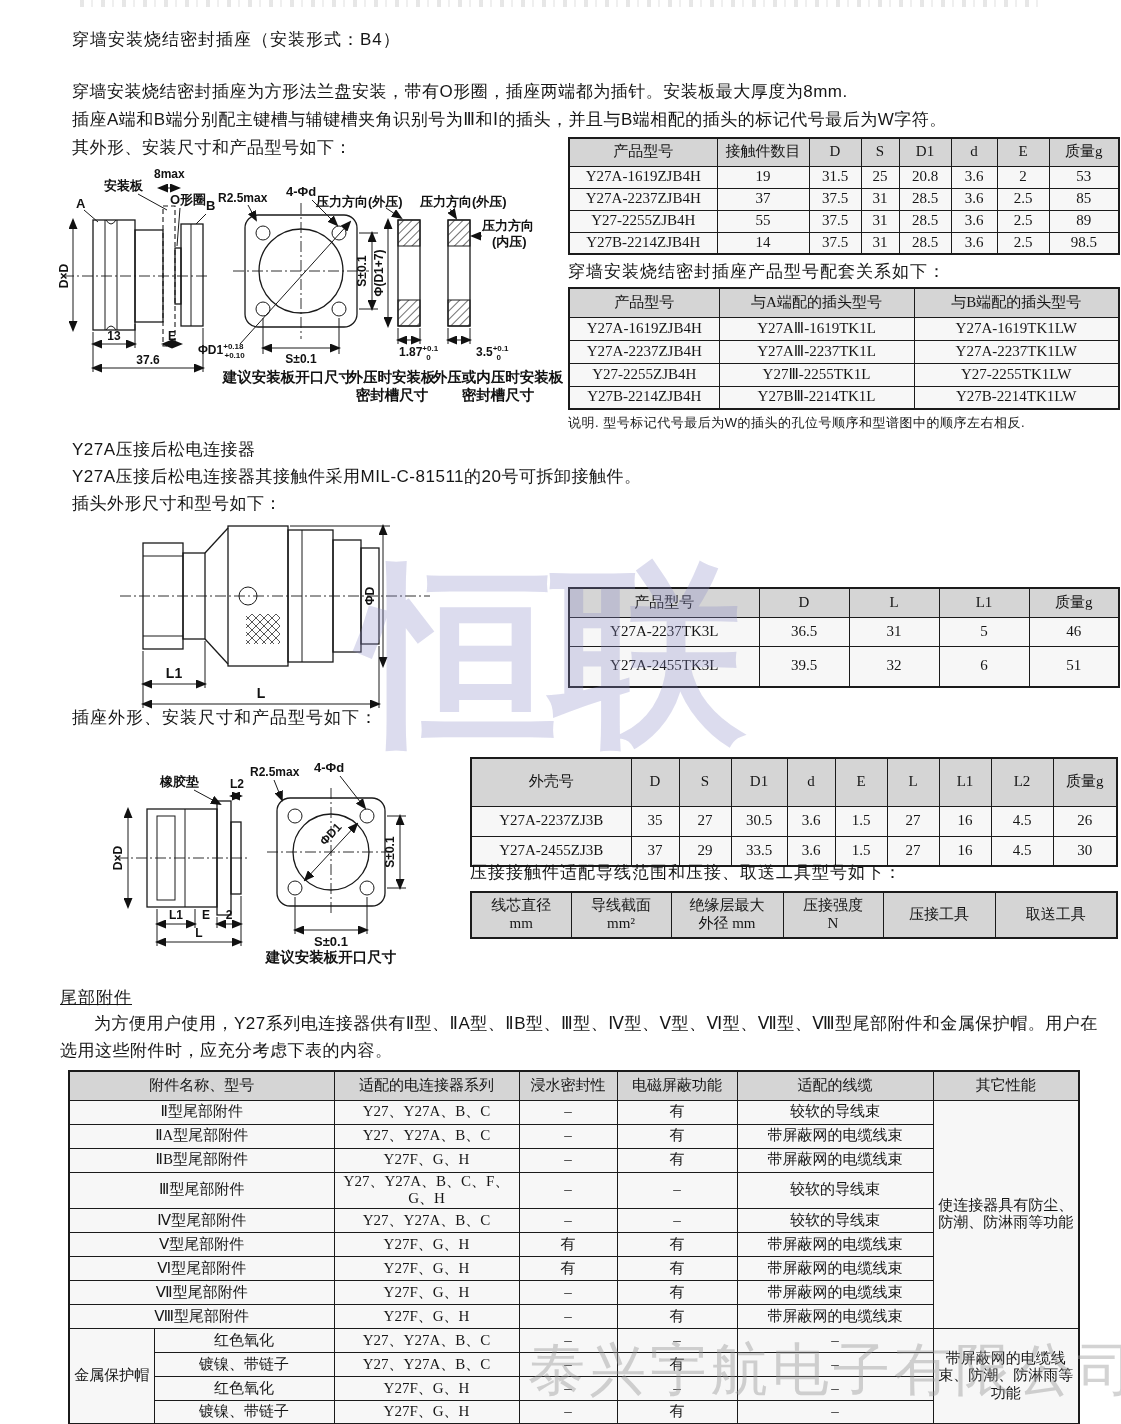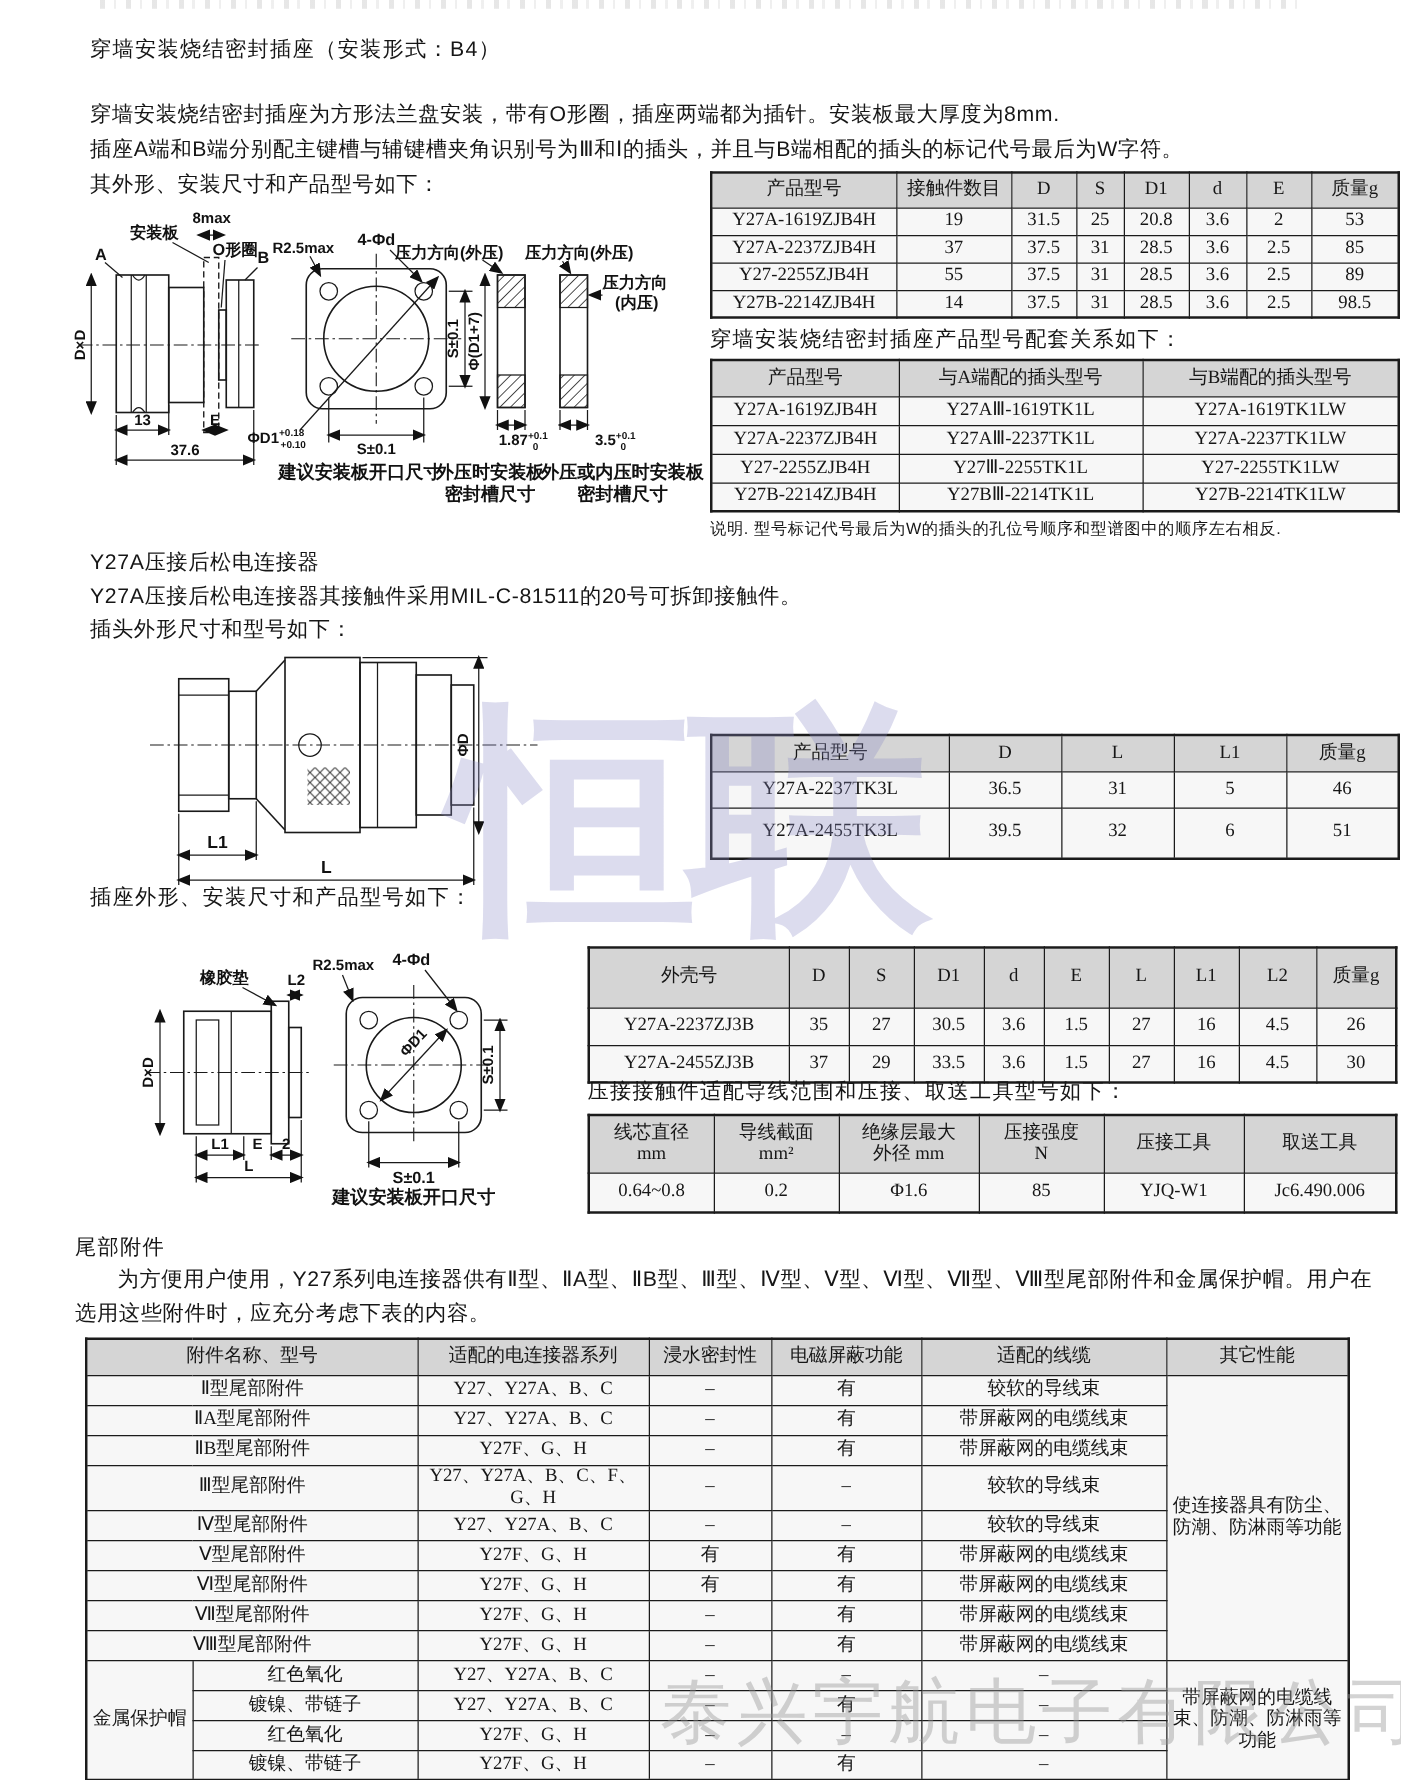--- a/index.html
+++ b/index.html
@@ -458,32 +458,24 @@
         </th>
     <th>
           <div>压接工具</div>
           <div></div>
         </th>
     <th>
           <div>取送工具</div>
           <div></div>
         </th>
   </tr>
-  <tr style="height:32px">
-        <td>0.64~0.8</td>
-        <td>0.2</td>
-        <td>Φ1.6</td>
-        <td>85</td>
-        <td>YJQ-W1</td>
-        <td>Jc6.490.006</td>
-      </tr>
 </tbody>
   </table>
 
-<div class="abs stitle" style="left:60px;top:986px;">尾部附件</div>
+<div class="abs stitle" style="left:60px;top:986px;text-decoration:underline;">尾部附件</div>
 <div class="abs para" style="left:60px;top:1010px;width:1052px;line-height:27px;text-indent:2em;">为方便用户使用，Y27系列电连接器供有Ⅱ型、ⅡA型、ⅡB型、Ⅲ型、Ⅳ型、Ⅴ型、Ⅵ型、Ⅶ型、Ⅷ型尾部附件和金属保护帽。用户在选用这些附件时，应充分考虑下表的内容。</div>
 
 <table class="t abs" style="left:68px;top:1070px;width:1010px;">
   <colgroup>
       <col style="width:85px">
       <col style="width:180px">
       <col style="width:185px">
       <col style="width:98px">
       <col style="width:120px">
       <col style="width:196px">

